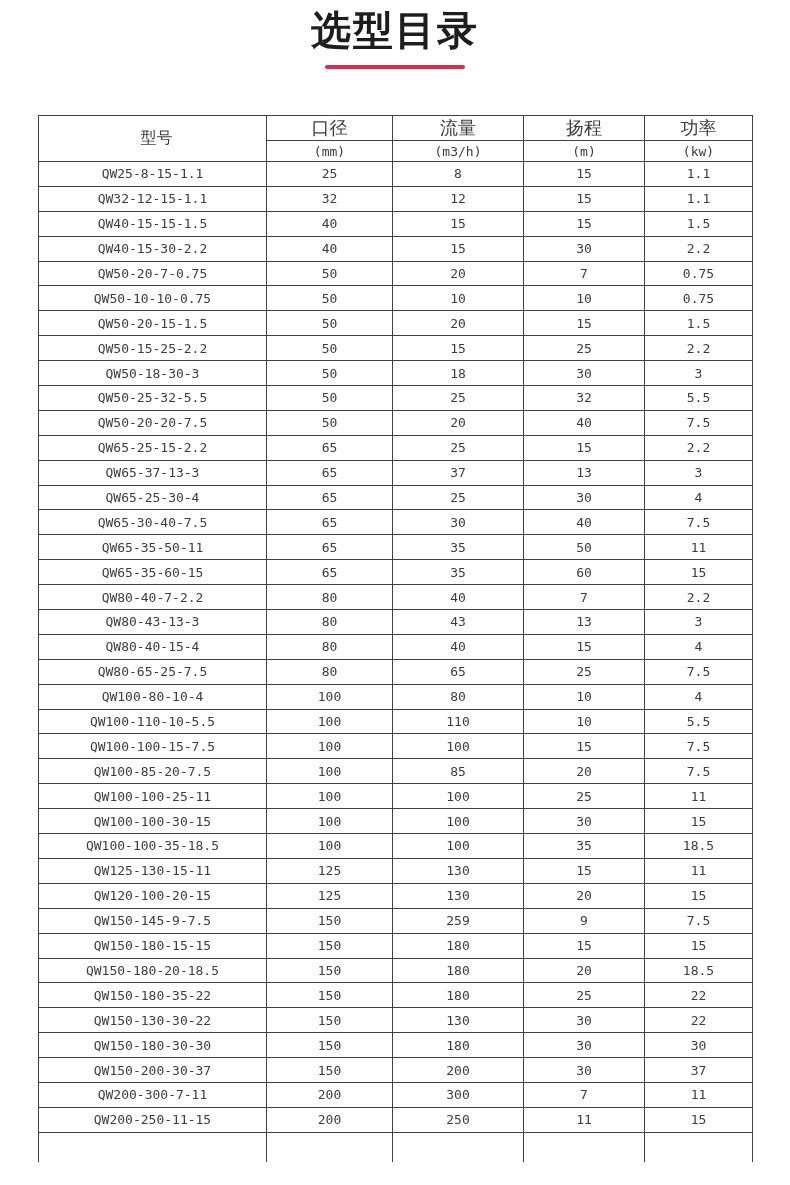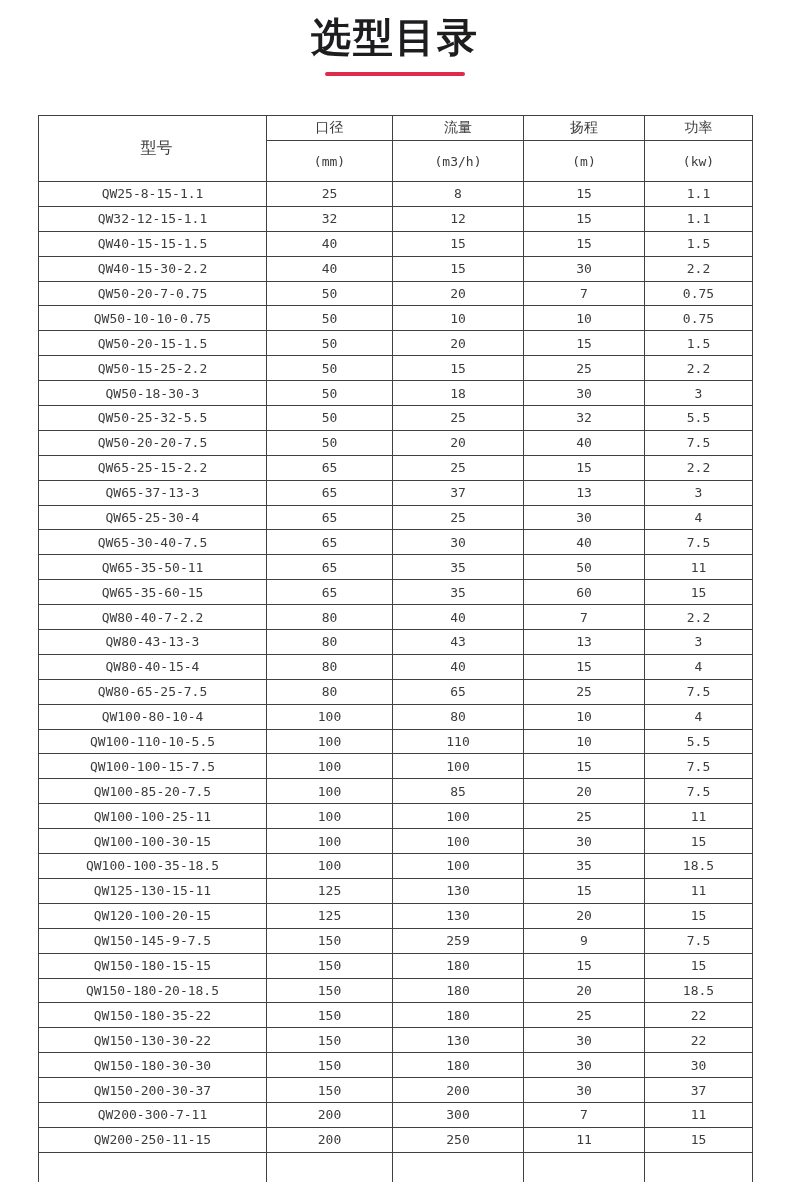--- a/index.html
+++ b/index.html
@@ -6,21 +6,21 @@
   html, body { margin: 0; padding: 0; }
   body {
     width: 790px;
     height: 1185px;
     background: #ffffff;
     overflow: hidden;
     position: relative;
     font-family: "DejaVu Sans Mono", "Liberation Mono", monospace;
   }
   .page-title {
-    margin: 13px 0 0 0;
+    margin: 6px 0 0 0;
     text-align: center;
     font-family: "DejaVu Sans", "Liberation Sans", sans-serif;
     font-weight: bold;
     font-size: 40px;
     line-height: 48px;
     letter-spacing: 2px;
     color: #1d1d1f;
   }
   .title-underline {
     width: 140px;
@@ -42,27 +42,27 @@
     border: 1px solid #414141;
     padding: 0;
     text-align: center;
     vertical-align: middle;
     font-weight: normal;
     color: #3c3c3c;
     white-space: nowrap;
     overflow: hidden;
   }
   .catalog-table th.cjk-label {
-    font-size: 14px;
+    font-size: 18px;
     height: 25px;
     text-align: center;
   }
   .catalog-table th.unit-label {
     font-size: 13px;
-    height: 41px;
+    height: 21px;
   }
   .catalog-table th.model-header {
     font-size: 16px;
     padding-left: 8px;
   }
   .catalog-table td {
     font-size: 13px;
     height: 24.9px;
   }
   .catalog-table tr.partial-row td {

